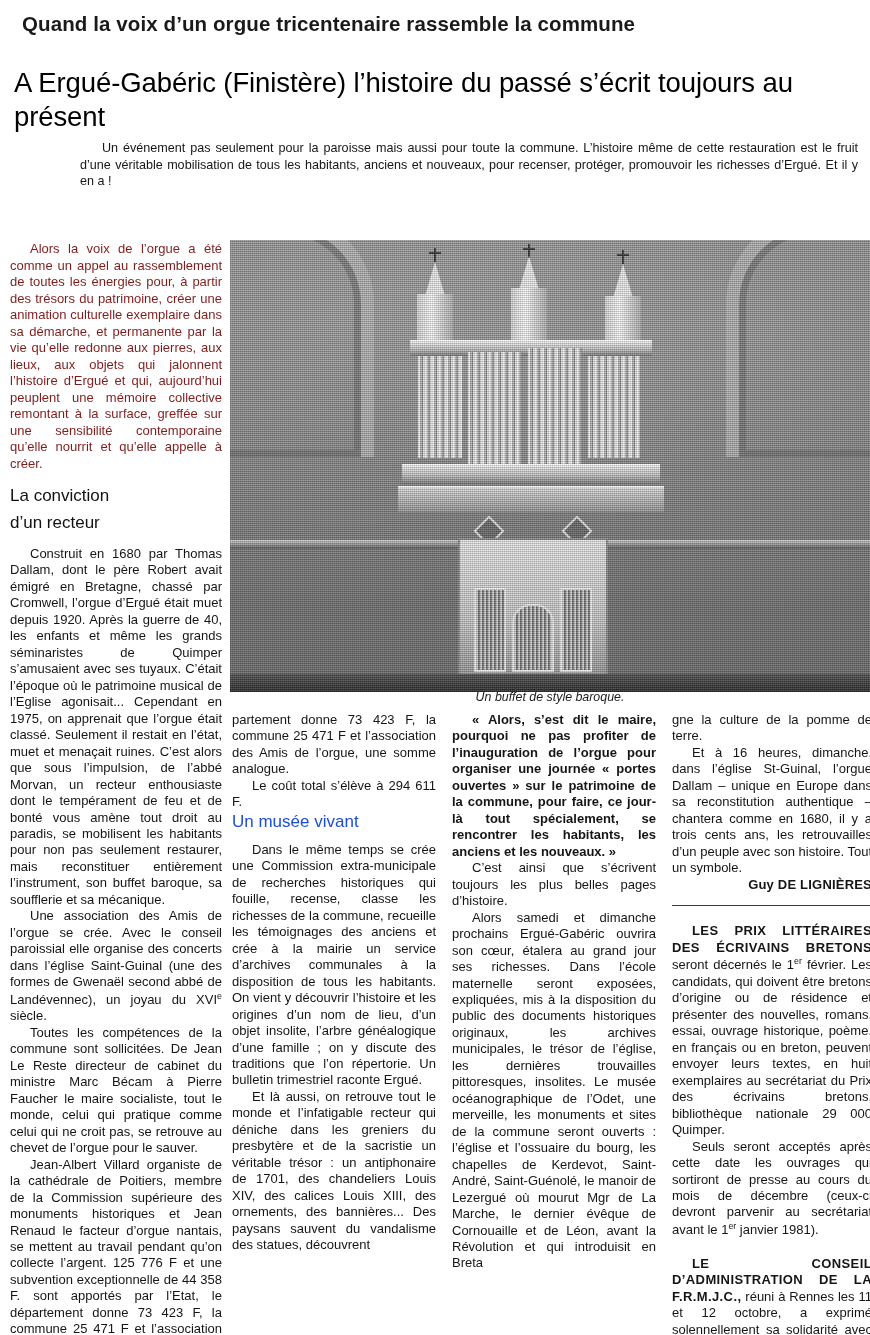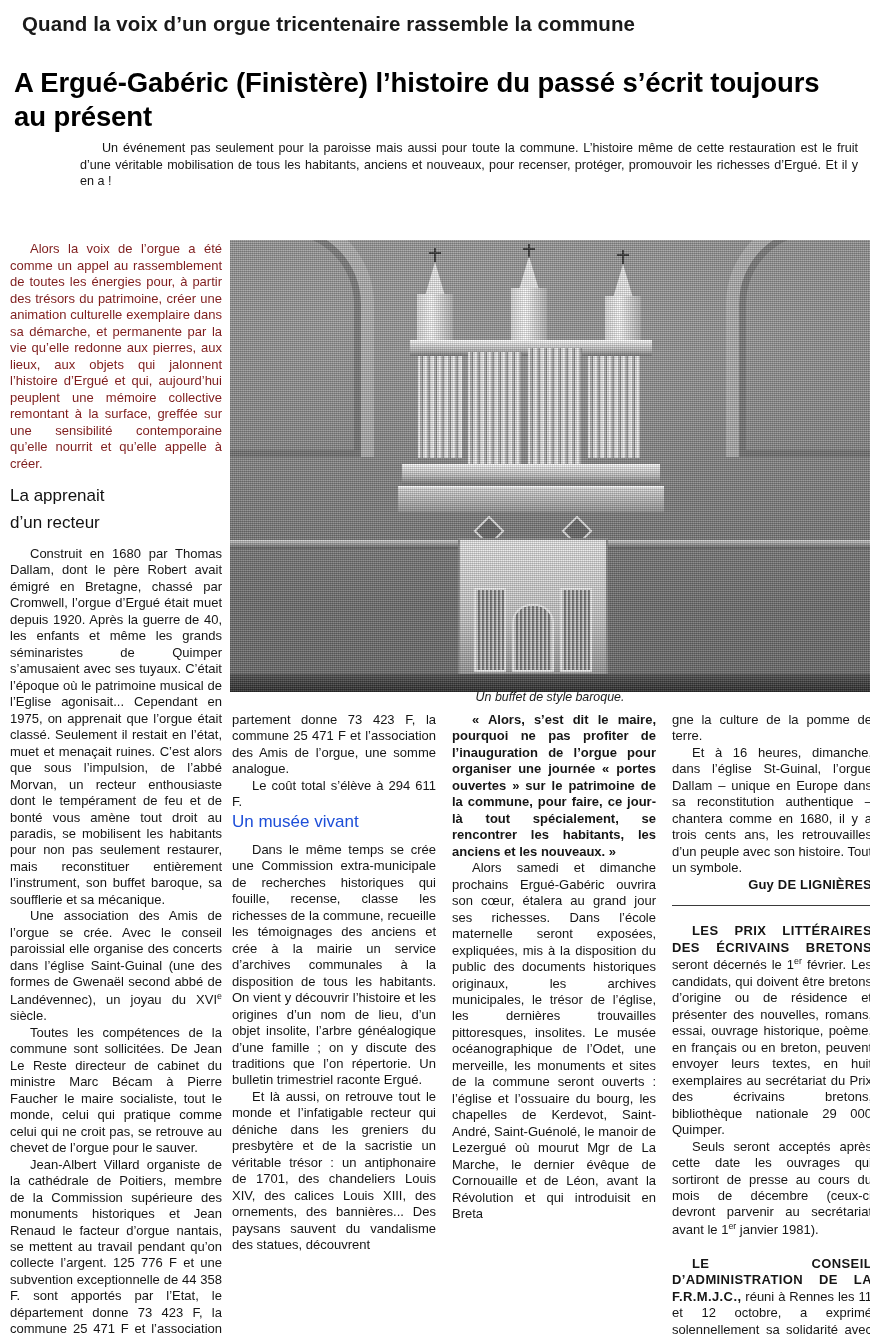--- a/index.html
+++ b/index.html
@@ -35,21 +35,21 @@
     letter-spacing: 0.1px;
     color: #1a1a1a;
     white-space: nowrap;
   }
   .headline {
     position: absolute;
     left: 14px;
     top: 48px;
     width: 830px;
     font-size: 27.5px;
-    font-weight: bold;
+    font-weight: normal;
     line-height: 1.22;
     letter-spacing: -0.1px;
     color: #000;
   }
 
   
   .standfirst {
     position: absolute;
     left: 80px;
     top: 140px;
@@ -321,21 +321,21 @@
       <div class="grain"></div>
     </div>
   </div>
 
   <div class="caption">Un buffet de style baroque.</div>
 
   <div class="lead-col">
     <p>Alors la voix de l’orgue a été comme un appel au rassemblement de toutes les énergies pour, à partir des trésors du patrimoine, créer une animation culturelle exemplaire dans sa démarche, et permanente par la vie qu’elle redonne aux pierres, aux lieux, aux objets qui jalonnent l’histoire d’Ergué et qui, aujourd’hui peuplent une mémoire collective remontant à la surface, greffée sur une sensibilité contemporaine qu’elle nourrit et qu’elle appelle à créer.</p>
   </div>
 
-  <div class="subhead line1">La apprenait</div>
+  <div class="subhead line1">La conviction</div>
   <div class="subhead line2">d’un recteur</div>
 
   <div class="lead-col2">
     <p>Construit en 1680 par Thomas Dallam, dont le père Robert avait émigré en Bretagne, chassé par Cromwell, l’orgue d’Ergué était muet depuis 1920. Après la guerre de 40, les enfants et même les grands séminaristes de Quimper s’amusaient avec ses tuyaux. C’était l’époque où le patrimoine musical de l’Eglise agonisait... Cependant en 1975, on apprenait que l’orgue était classé. Seulement il restait en l’état, muet et menaçait ruines. C’est alors que sous l’impulsion, de l’abbé Morvan, un recteur enthousiaste dont le tempérament de feu et de bonté vous amène tout droit au paradis, se mobilisent les habitants pour non pas seulement restaurer, mais reconstituer entièrement l’instrument, son buffet baroque, sa soufflerie et sa mécanique.</p>
     <p>Une association des Amis de l’orgue se crée. Avec le conseil paroissial elle organise des concerts dans l’église Saint-Guinal (une des formes de Gwenaël second abbé de Landévennec), un joyau du XVI<sup>e</sup> siècle.</p>
     <p>Toutes les compétences de la commune sont sollicitées. De Jean Le Reste directeur de cabinet du ministre Marc Bécam à Pierre Faucher le maire socialiste, tout le monde, celui qui pratique comme celui qui ne croit pas, se retrouve au chevet de l’orgue pour le sauver.</p>
     <p>Jean-Albert Villard organiste de la cathédrale de Poitiers, membre de la Commission supérieure des monuments historiques et Jean Renaud le facteur d’orgue nantais, se mettent au travail pendant qu’on collecte l’argent. 125 776 F et une subvention exceptionnelle de 44 358 F. sont apportés par l’Etat, le département donne 73 423 F, la commune 25 471 F et l’association des Amis de l’orgue, une somme analogue.</p>
   </div>
 
   <div class="cols">
@@ -348,20 +348,21 @@
     <div class="col col2">
       <p class="noindent">partement donne 73 423 F, la commune 25 471 F et l’association des Amis de l’orgue, une somme analogue.</p>
       <p>Le coût total s’élève à 294 611 F.</p>
       <div class="col-subhead">Un musée vivant</div>
       <p>Dans le même temps se crée une Commission extra-municipale de recherches historiques qui fouille, recense, classe les richesses de la commune, recueille les témoignages des anciens et crée à la mairie un service d’archives communales à la disposition de tous les habitants. On vient y découvrir l’histoire et les origines d’un nom de lieu, d’un objet insolite, l’arbre généalogique d’une famille ; on y discute des traditions que l’on répertorie. Un bulletin trimestriel raconte Ergué.</p>
       <p>Et là aussi, on retrouve tout le monde et l’infatigable recteur qui déniche dans les greniers du presbytère et de la sacristie un véritable trésor : un antiphonaire de 1701, des chandeliers Louis XIV, des calices Louis XIII, des ornements, des bannières... Des paysans sauvent du vandalisme des statues, découvrent</p>
     </div>
 
     <div class="col col3">
       <p class="bold-para">« Alors, s’est dit le maire, pourquoi ne pas profiter de l’inauguration de l’orgue pour organiser une journée « portes ouvertes » sur le patrimoine de la commune, pour faire, ce jour-là tout spécialement, se rencontrer les habitants, les anciens et les nouveaux. »</p>
+      <p>C’est ainsi que s’écrivent toujours les plus belles pages d’histoire.</p>
       <p>Alors samedi et dimanche prochains Ergué-Gabéric ouvrira son cœur, étalera au grand jour ses richesses. Dans l’école maternelle seront exposées, expliquées, mis à la disposition du public des documents historiques originaux, les archives municipales, le trésor de l’église, les dernières trouvailles pittoresques, insolites. Le musée océanographique de l’Odet, une merveille, les monuments et sites de la commune seront ouverts : l’église et l’ossuaire du bourg, les chapelles de Kerdevot, Saint-André, Saint-Guénolé, le manoir de Lezergué où mourut Mgr de La Marche, le dernier évêque de Cornouaille et de Léon, avant la Révolution et qui introduisit en Breta</p>
     </div>
 
     <div class="col col4">
       <p class="noindent">gne la culture de la pomme de terre.</p>
       <p>Et à 16 heures, dimanche, dans l’église St-Guinal, l’orgue Dallam – unique en Europe dans sa reconstitution authentique – chantera comme en 1680, il y a trois cents ans, les retrouvailles d’un peuple avec son histoire. Tout un symbole.</p>
       <p class="byline">Guy DE LIGNIÈRES</p>
 
       <hr class="rule">
 

